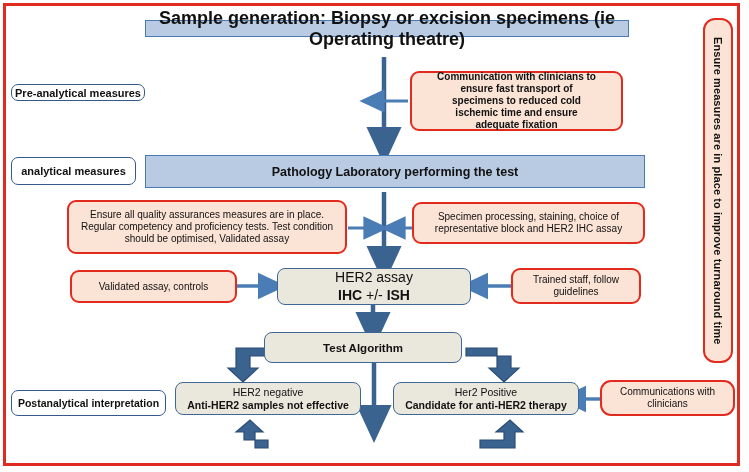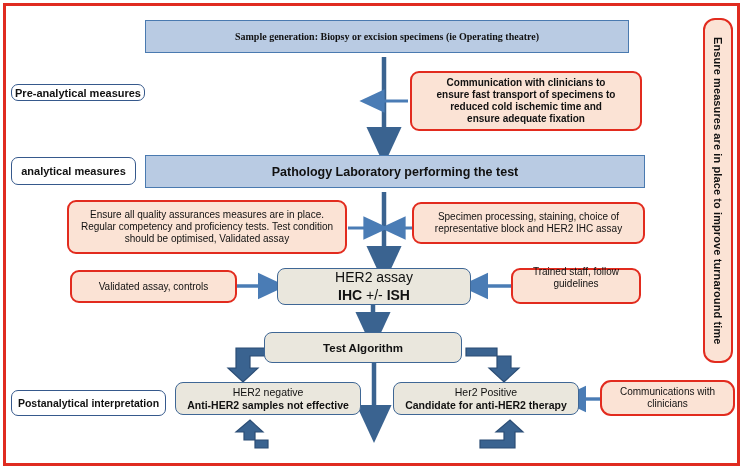--- a/index.html
+++ b/index.html
@@ -70,29 +70,29 @@
 
     <line x1="374" y1="362" x2="374" y2="424" stroke="#3a6390" stroke-width="4.5" marker-end="url(#ah-dark)"></line>
 
     <path d="M268,440 L244,440 L244,432 L236,432 L250,420 L263,432 L255,432 L255,448 L268,448 Z" fill="#3a6390" stroke="#2b4d75" stroke-width="1.2"></path>
 
     <path d="M480,440 L504,440 L504,432 L496,432 L510,420 L523,432 L515,432 L515,448 L480,448 Z" fill="#3a6390" stroke="#2b4d75" stroke-width="1.2"></path>
 
     <line x1="600" y1="399" x2="572" y2="399" stroke="#4a7cb5" stroke-width="3.4" marker-end="url(#ah-light)"></line>
   </svg>
 
-  <div class="box blue" style="left:145px;top:20px;width:484px;height:33px;font-size:10px;font-family:Liberation Serif, serif;">
+  <div class="box blue" style="left:145px;top:20px;width:484px;height:17px;font-size:18px;">
     <span>Sample generation: Biopsy or excision specimens (ie Operating theatre)</span>
   </div>
 
   <div class="box pill" style="left:11px;top:84px;width:134px;height:17px;font-size:11px;">
     <span>Pre-analytical measures</span>
   </div>
 
-  <div class="box note ln1" style="left:410px;top:71px;width:232px;height:60px;font-size:10px;font-weight:bold;padding:3px 22px;">
+  <div class="box note ln1" style="left:410px;top:71px;width:213px;height:60px;font-size:10px;font-weight:bold;padding:3px 22px;">
     <span>Communication with clinicians to ensure fast transport of specimens to reduced cold ischemic time and ensure adequate fixation</span>
   </div>
 
   <div class="box pill" style="left:11px;top:157px;width:125px;height:28px;font-size:11px;">
     <span>analytical measures</span>
   </div>
 
   <div class="box blue" style="left:145px;top:155px;width:500px;height:33px;font-size:12.5px;">
     <span>Pathology Laboratory performing the test</span>
   </div>
@@ -109,21 +109,21 @@
     <span>Validated assay, controls</span>
   </div>
 
   <div class="box proc ln1" style="left:277px;top:268px;width:194px;height:37px;font-size:14px;flex-direction:column;">
     <span>HER2 assay</span>
     <span>
       <b>IHC</b><span> +/- </span><b>ISH</b>
     </span>
   </div>
 
-  <div class="box note ln1" style="left:511px;top:268px;width:130px;height:36px;font-size:10px;padding:12px 5px;align-items:flex-end;">
+  <div class="box note ln1" style="left:511px;top:268px;width:130px;height:36px;font-size:10px;padding:12px 5px;">
     <span>Trained staff, follow guidelines</span>
   </div>
 
   <div class="box proc" style="left:264px;top:332px;width:198px;height:31px;font-size:11.5px;font-weight:bold;">
     <span>Test Algorithm</span>
   </div>
 
   <div class="box proc ln1" style="left:175px;top:382px;width:186px;height:33px;font-size:10.5px;flex-direction:column;">
     <span>HER2 negative</span>
     <span class="b">Anti-HER2 samples not effective</span>

